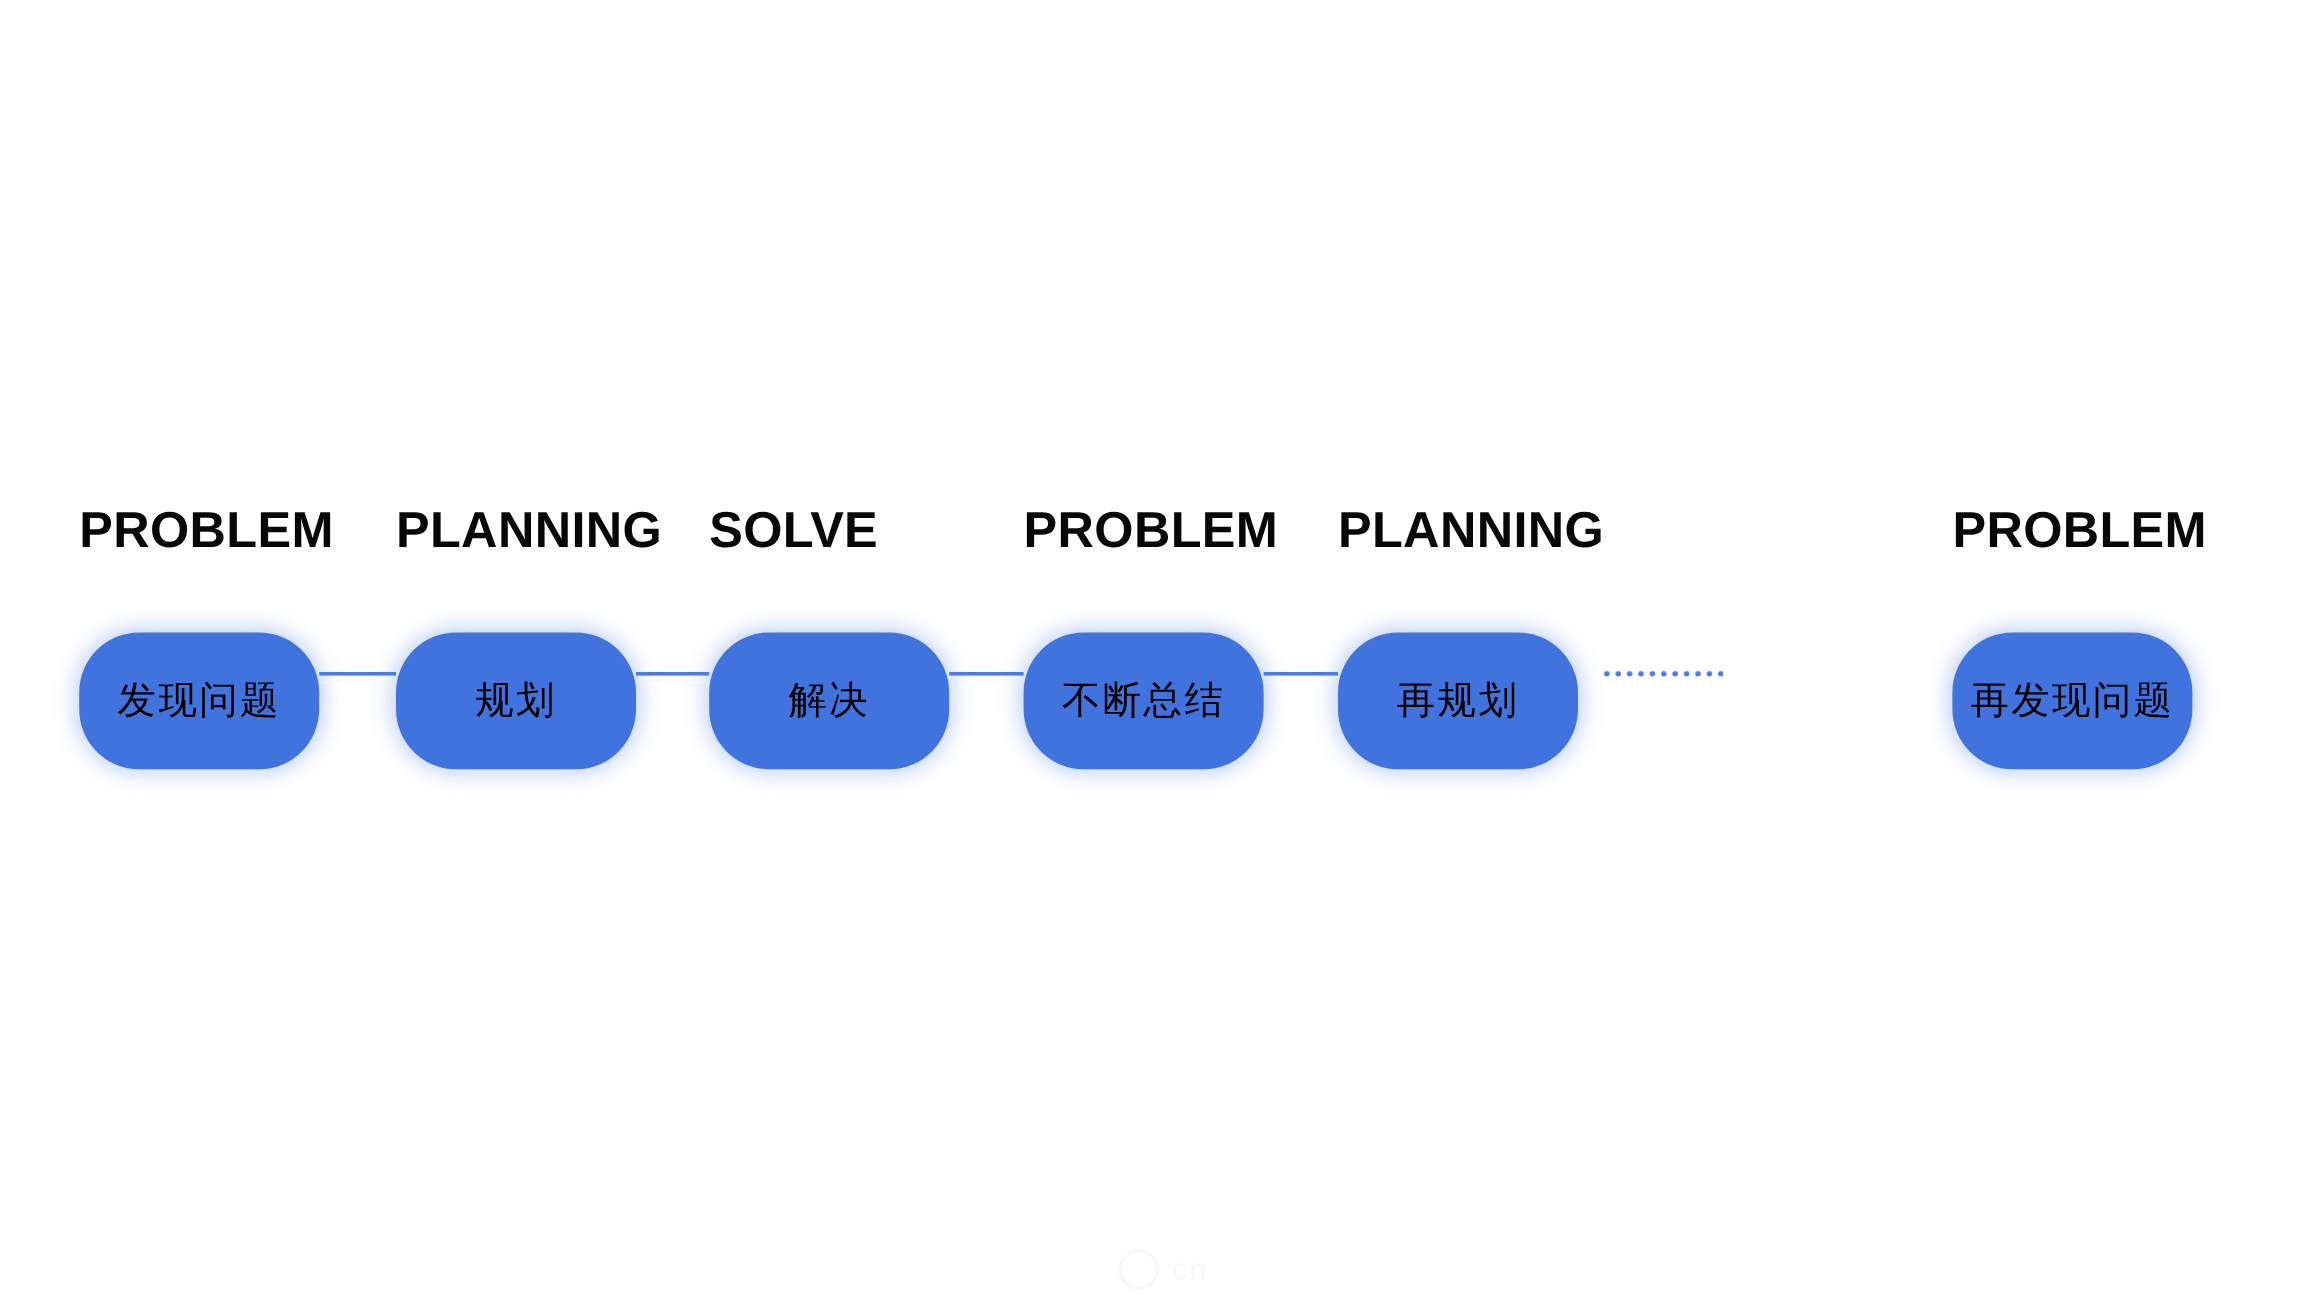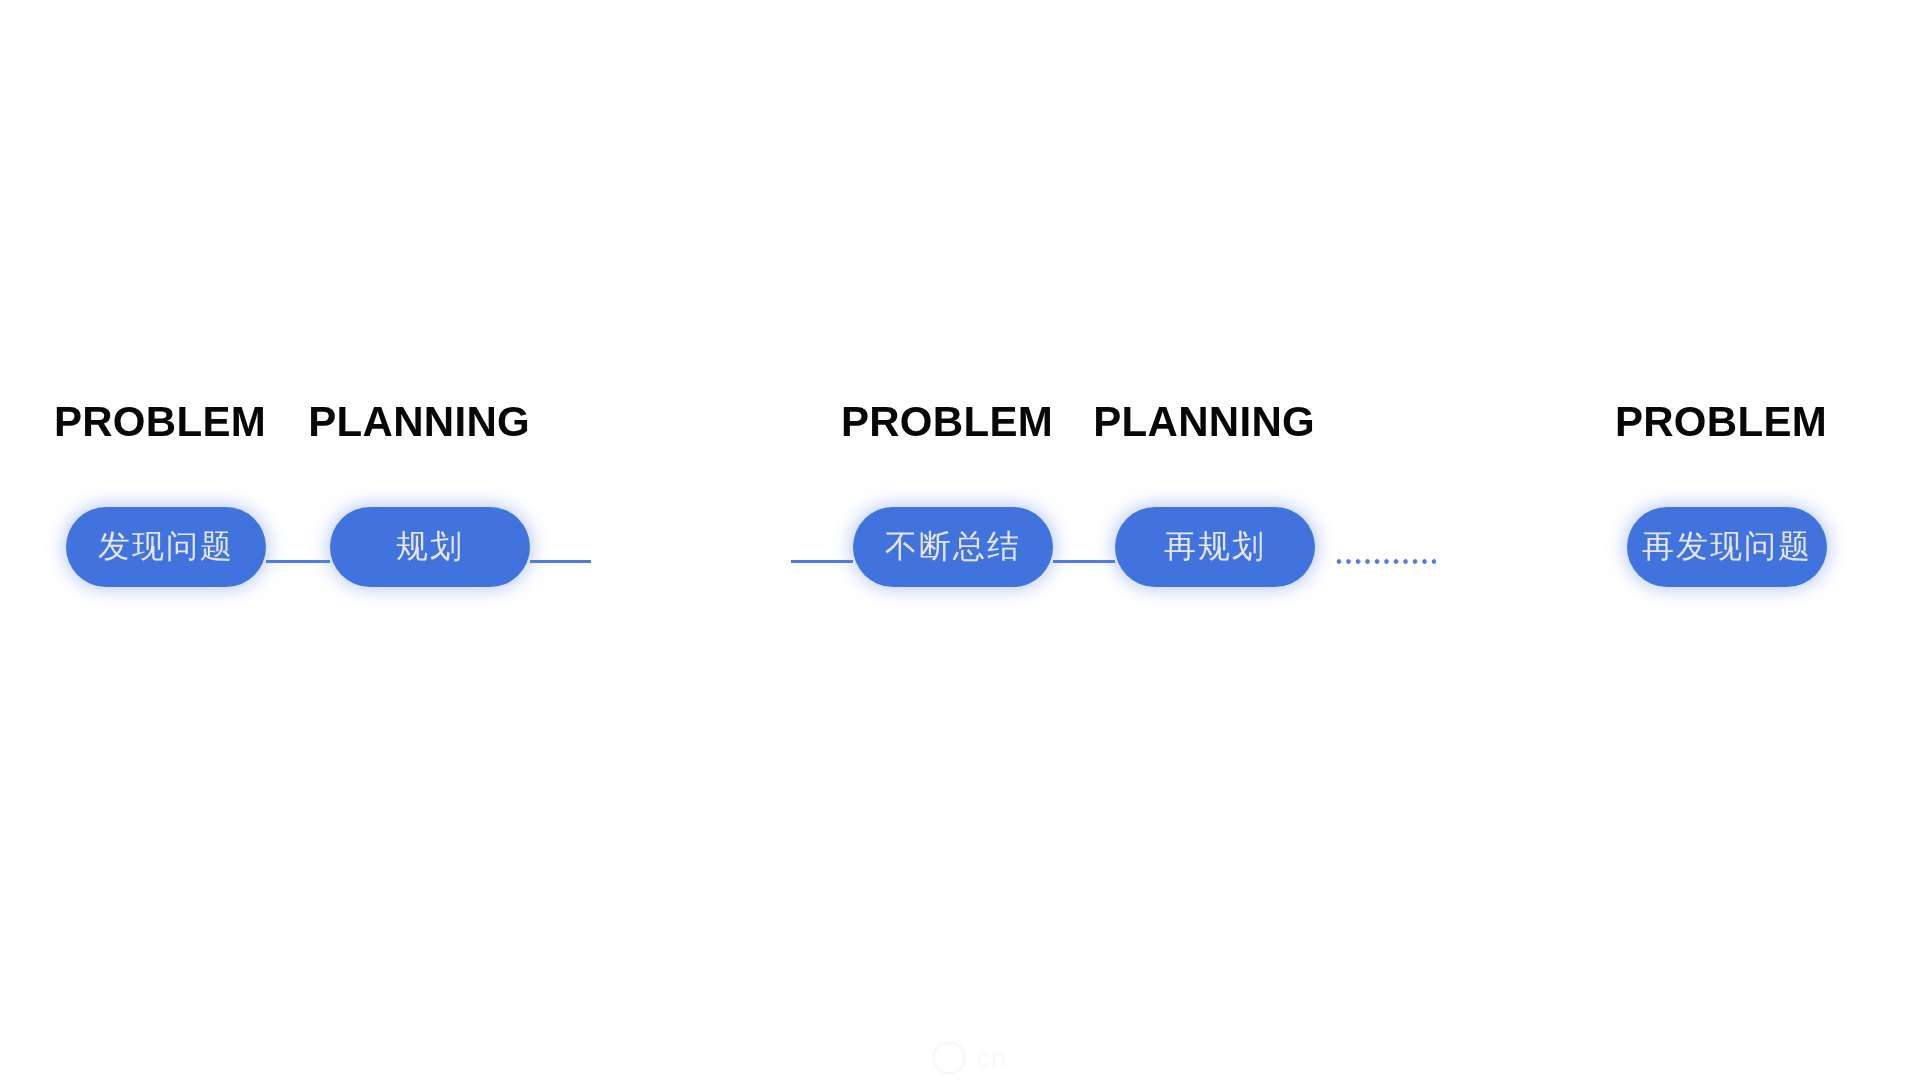--- a/index.html
+++ b/index.html
@@ -5,49 +5,49 @@
   html,body{margin:0;padding:0;background:#fff;}
   .canvas{
     position:relative;
     width:1920px;height:1080px;
     background:#ffffff;
     overflow:hidden;
     font-family:"Liberation Sans", sans-serif;
   }
   .step{
     position:absolute;
-    top:400px;
+    top:420px;
     width:200px;
     display:flex;
     flex-direction:column;
-    align-items:flex-end;
+    align-items:flex-start;
   }
   .step-label{
     height:48px;
     line-height:44px;
     font-size:42px;
     font-weight:700;
     letter-spacing:0.3px;
     color:#070707;
     white-space:nowrap;
     text-align:center;
   }
   .pill{
     position:absolute;
     top:107px;
     left:0;
     width:200px;
-    height:80px;
+    height:114px;
     border-radius:50px;
     background:#4173DF;
     box-shadow:0 0 18px 3px rgba(65,115,223,0.35);
     display:flex;
     align-items:center;
     justify-content:center;
-    color:#e5e5e5;
+    color:#000000;
     font-size:32px;
     font-weight:300;
     letter-spacing:2px;
     white-space:nowrap;
   }
   .connector{
     position:absolute;
     top:560px;
     height:3px;
     background:#4F7CE3;
@@ -94,20 +94,24 @@
   <div class="step c1">
     <div class="step-label">PROBLEM</div>
     <div class="pill">发现问题</div>
   </div>
 
   <div class="step c2">
     <div class="step-label">PLANNING</div>
     <div class="pill">规划</div>
   </div>
 
+  <div class="step c3">
+    <div class="step-label">SOLVE</div>
+    <div class="pill">解决</div>
+  </div>
 
   <div class="step c4">
     <div class="step-label">PROBLEM</div>
     <div class="pill">不断总结</div>
   </div>
 
   <div class="step c5">
     <div class="step-label">PLANNING</div>
     <div class="pill">再规划</div>
   </div>

